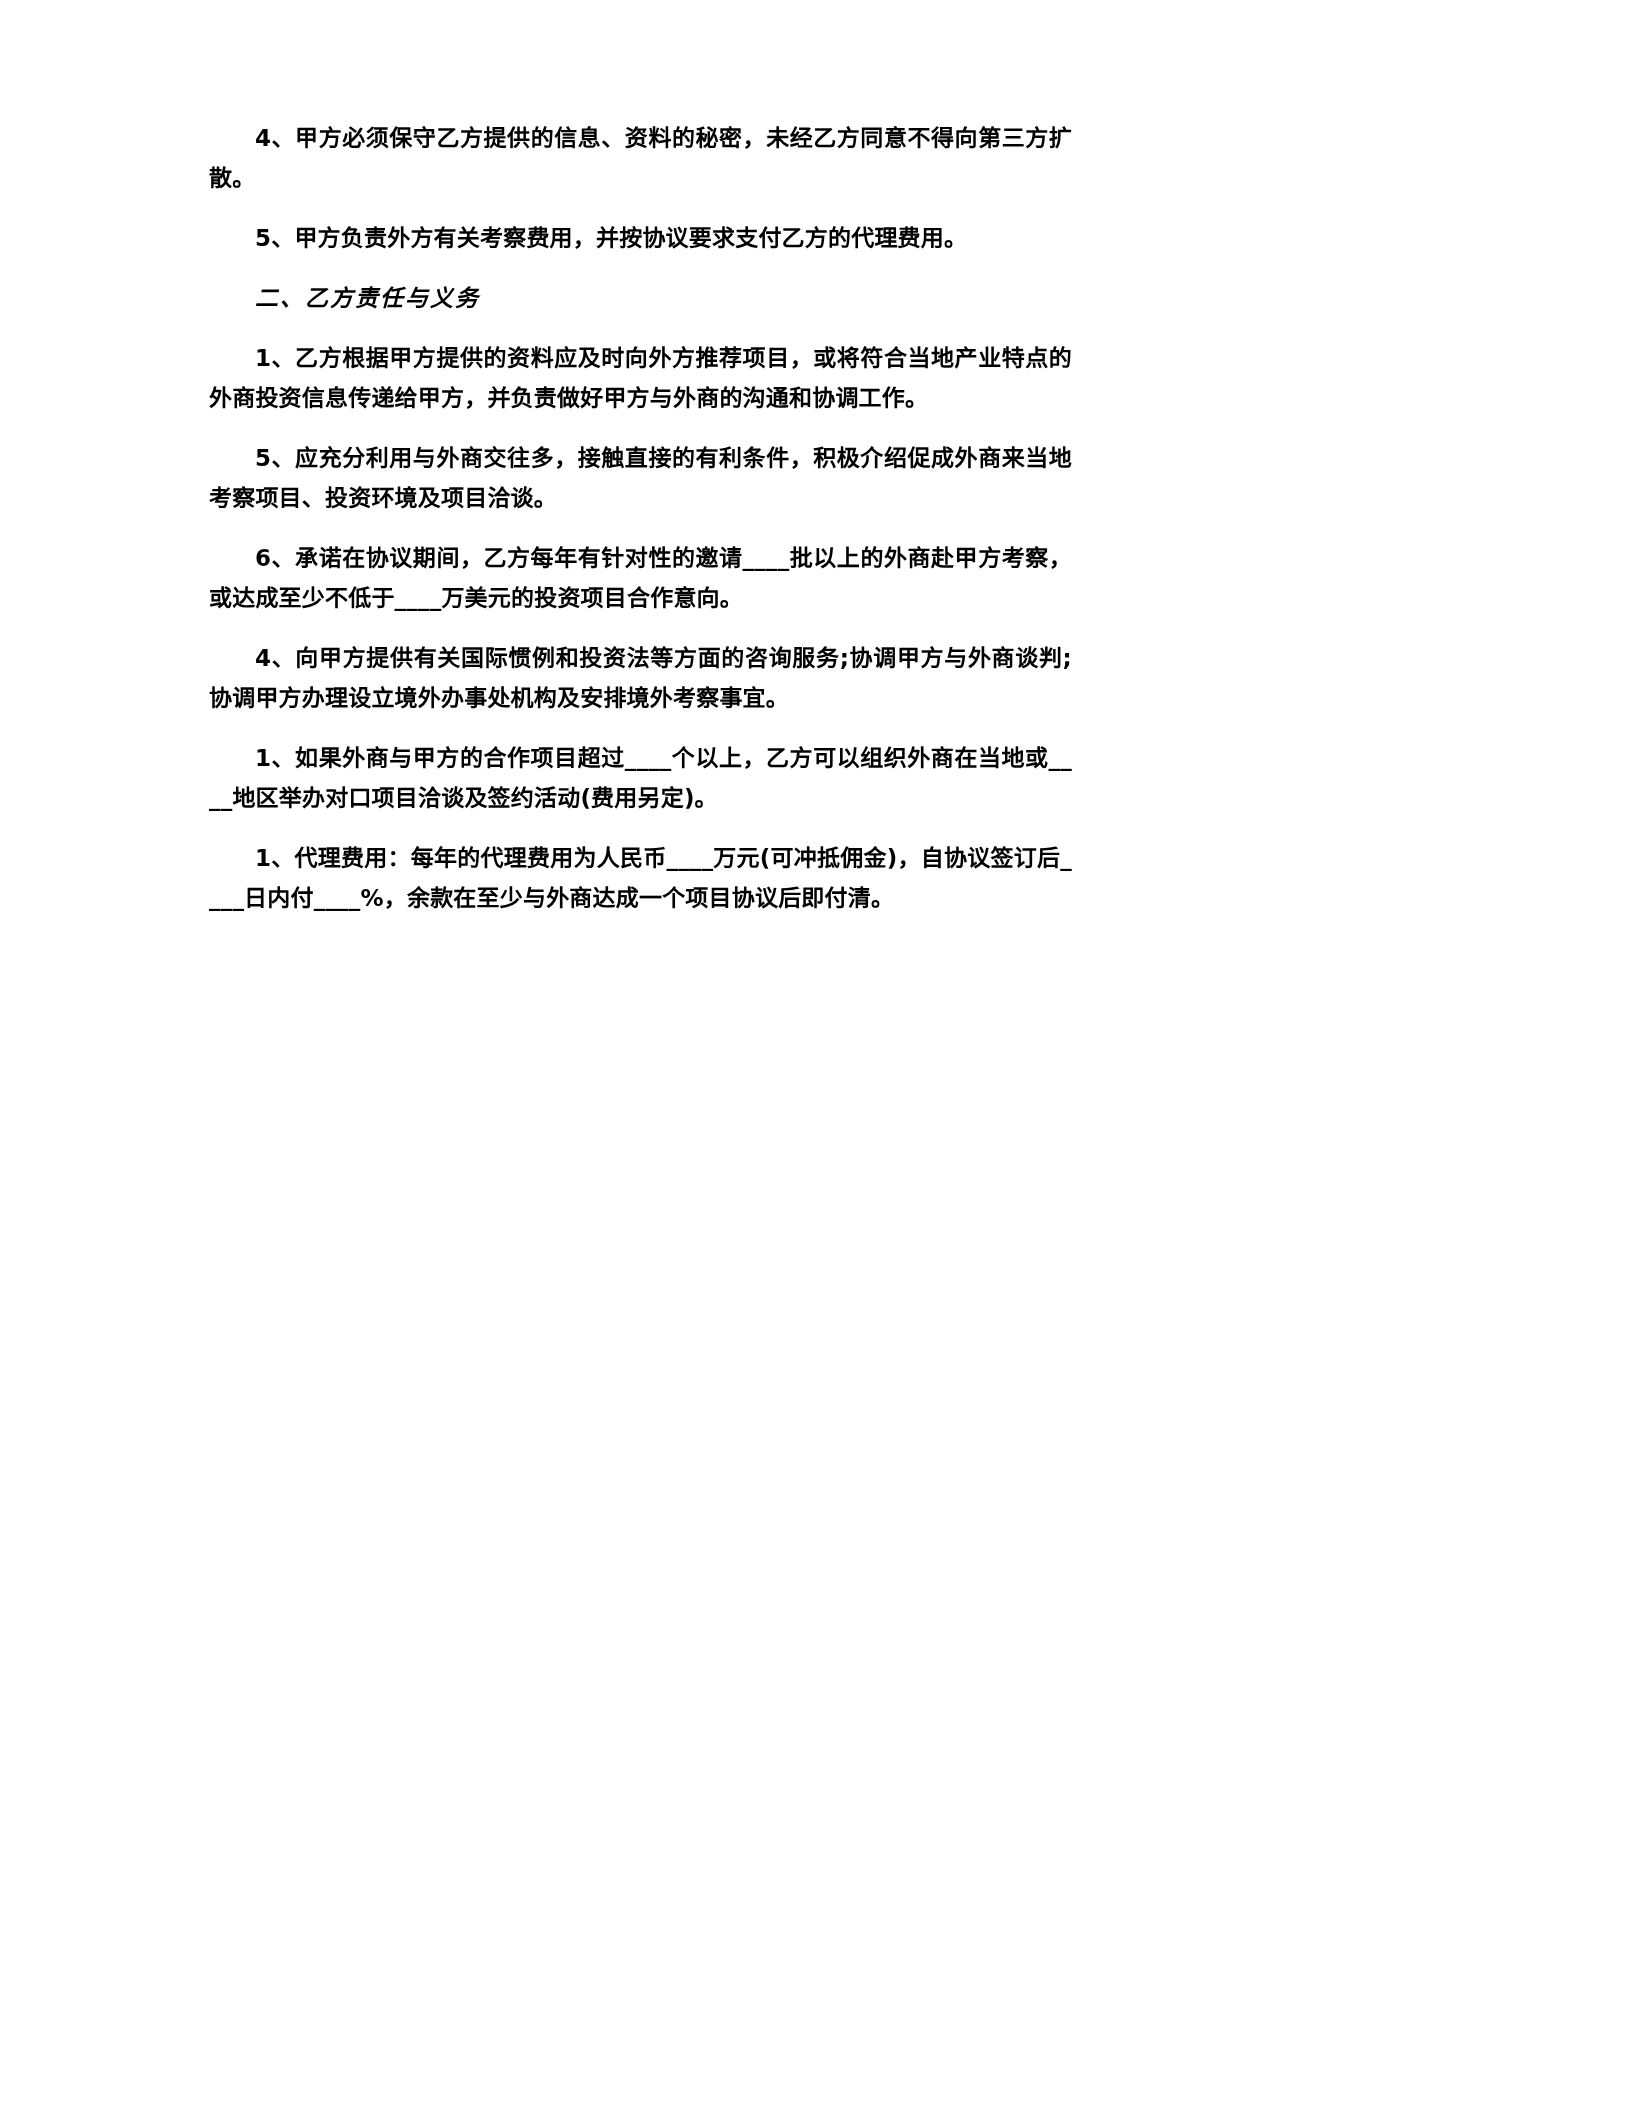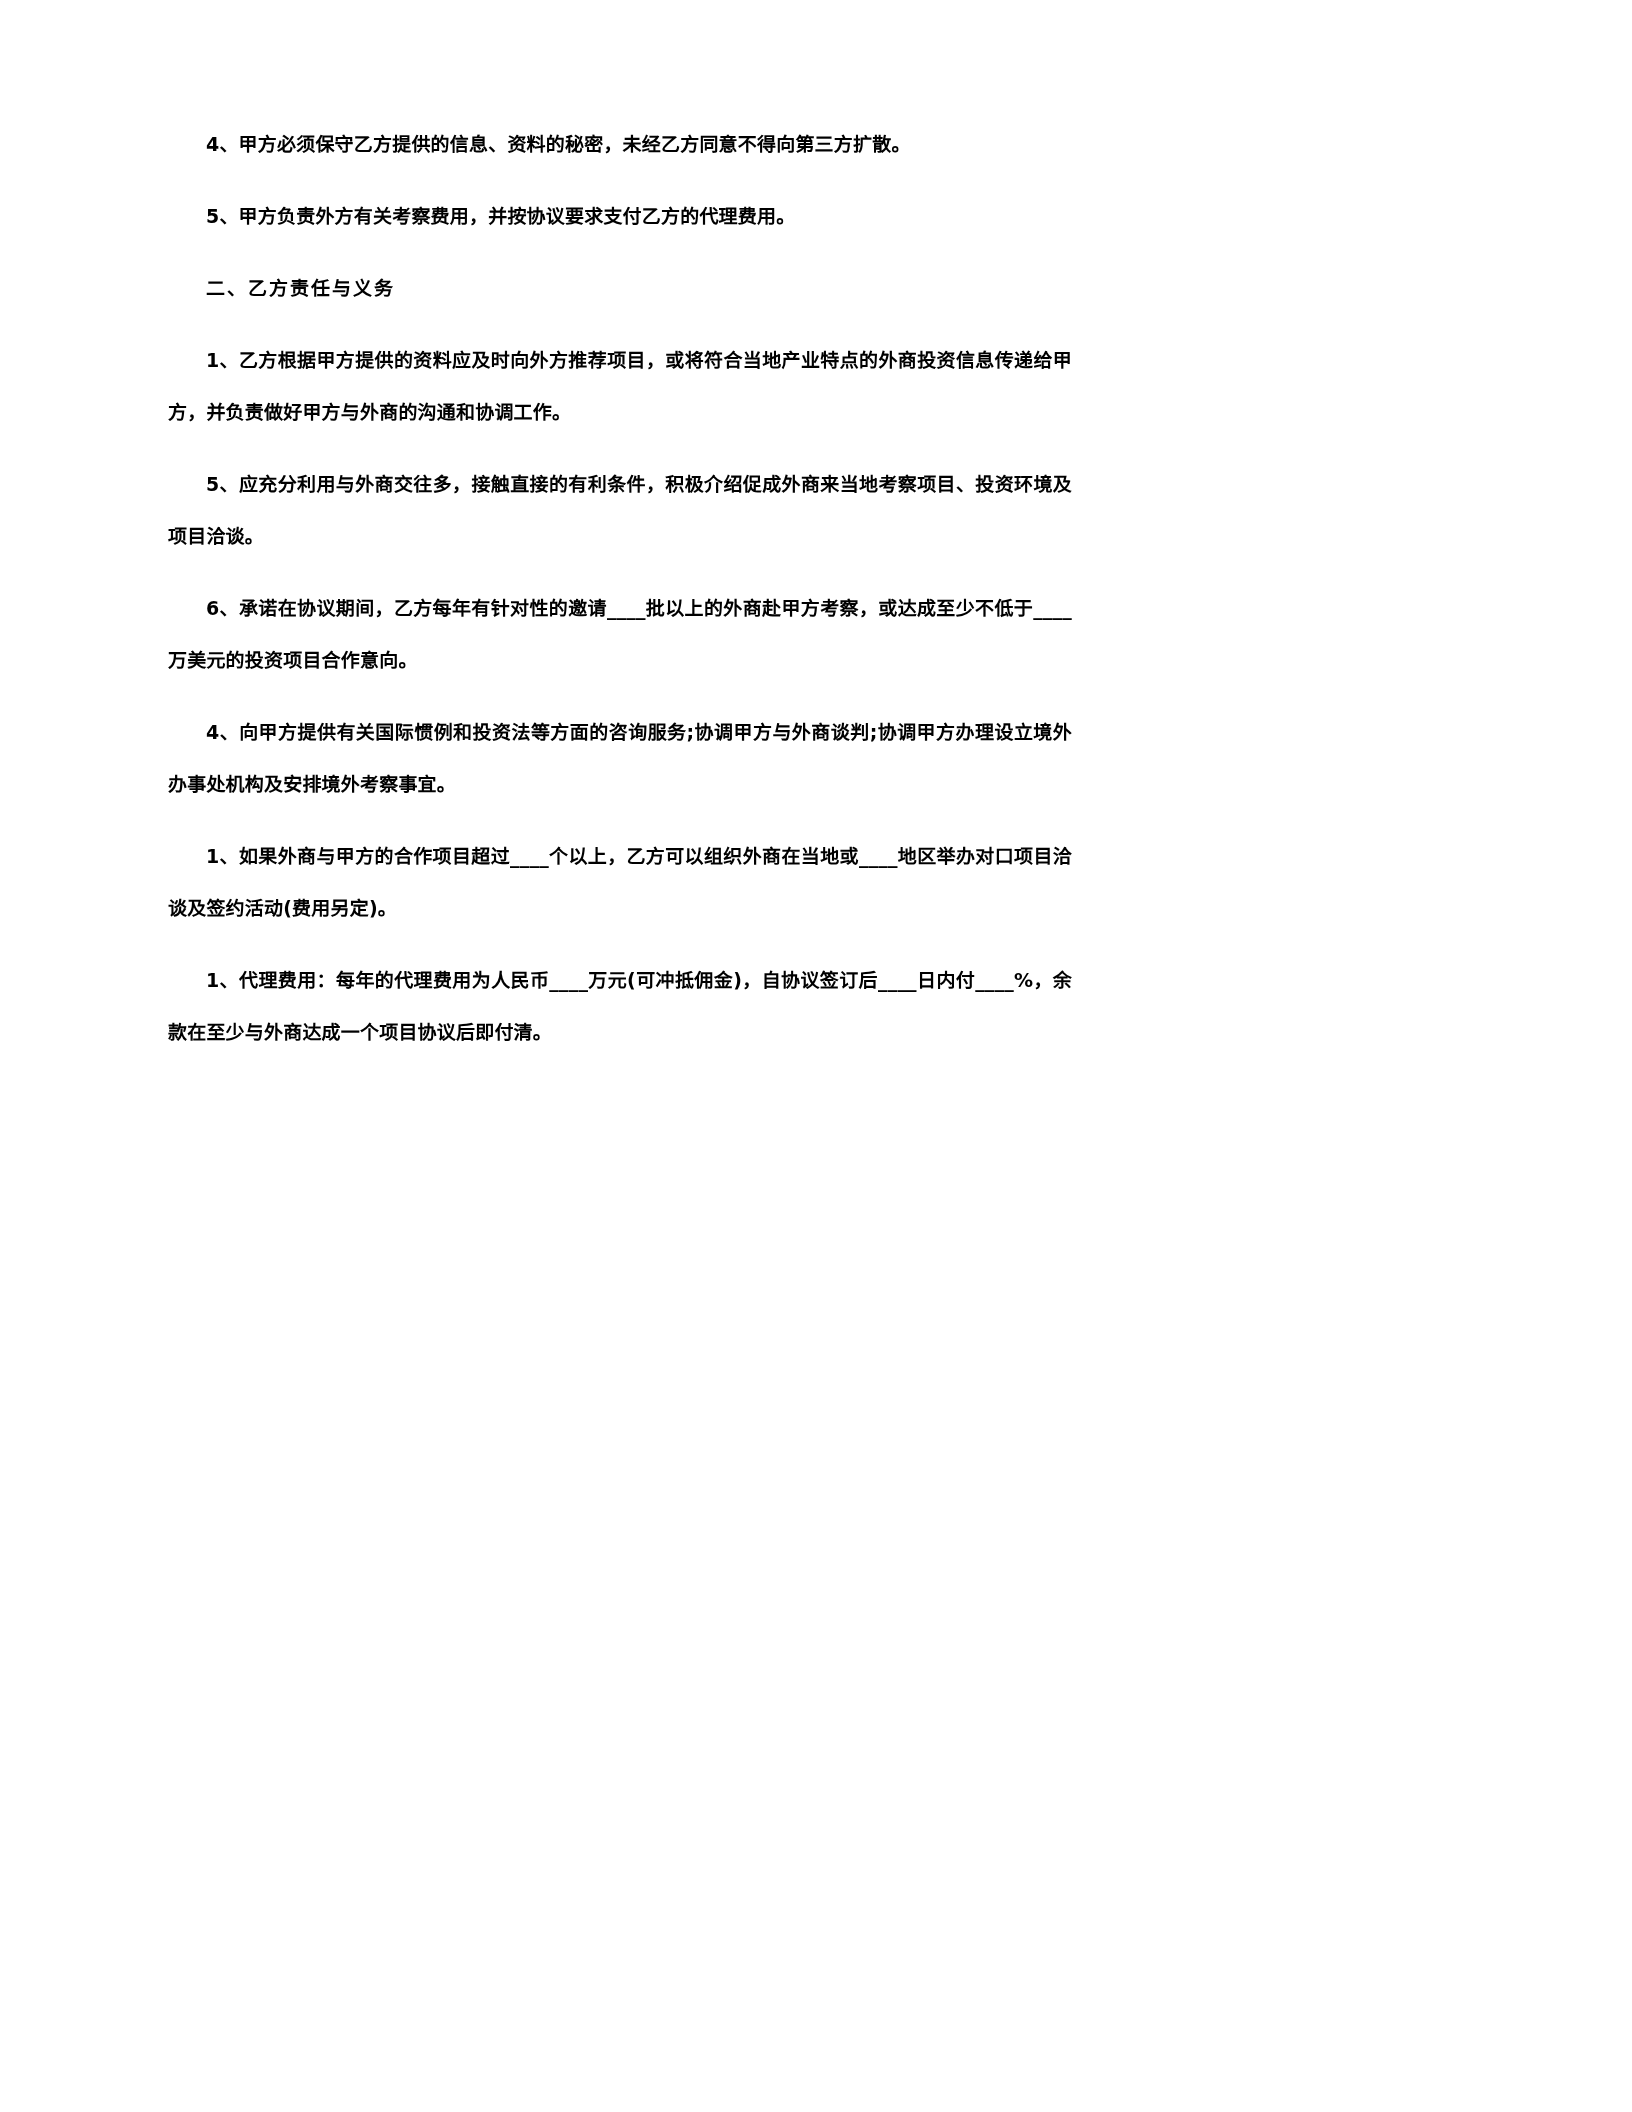--- a/index.html
+++ b/index.html
@@ -16,36 +16,38 @@
     -webkit-font-smoothing: antialiased;
   }
   .page {
     box-sizing: border-box;
     width: 1232px;
     min-height: 1584px;
     padding: 118px 160px 60px 168px;
     background: #ffffff;
   }
   .doc-body {
-    font-size: 19px;
-    line-height: 52px;
+    font-size: 23px;
+    line-height: 40px;
     font-weight: 700;
     letter-spacing: 0.2px;
     text-align: justify;
     word-break: break-all;
+    margin-left: 41px;
   }
   .para {
     margin: 0 0 20px 0;
     text-indent: 2em;
   }
   .heading {
     margin: 0 0 20px 0;
     text-indent: 2em;
     font-weight: 700;
     letter-spacing: 2px;
+    font-style: italic;
   }
 </style>
 </head>
 <body>
 
 <div class="page">
   <div class="doc-body" id="doc-body">
       <p class="para">4、甲方必须保守乙方提供的信息、资料的秘密，未经乙方同意不得向第三方扩散。</p>
       <p class="para">5、甲方负责外方有关考察费用，并按协议要求支付乙方的代理费用。</p>
       <p class="heading">二、乙方责任与义务</p>

